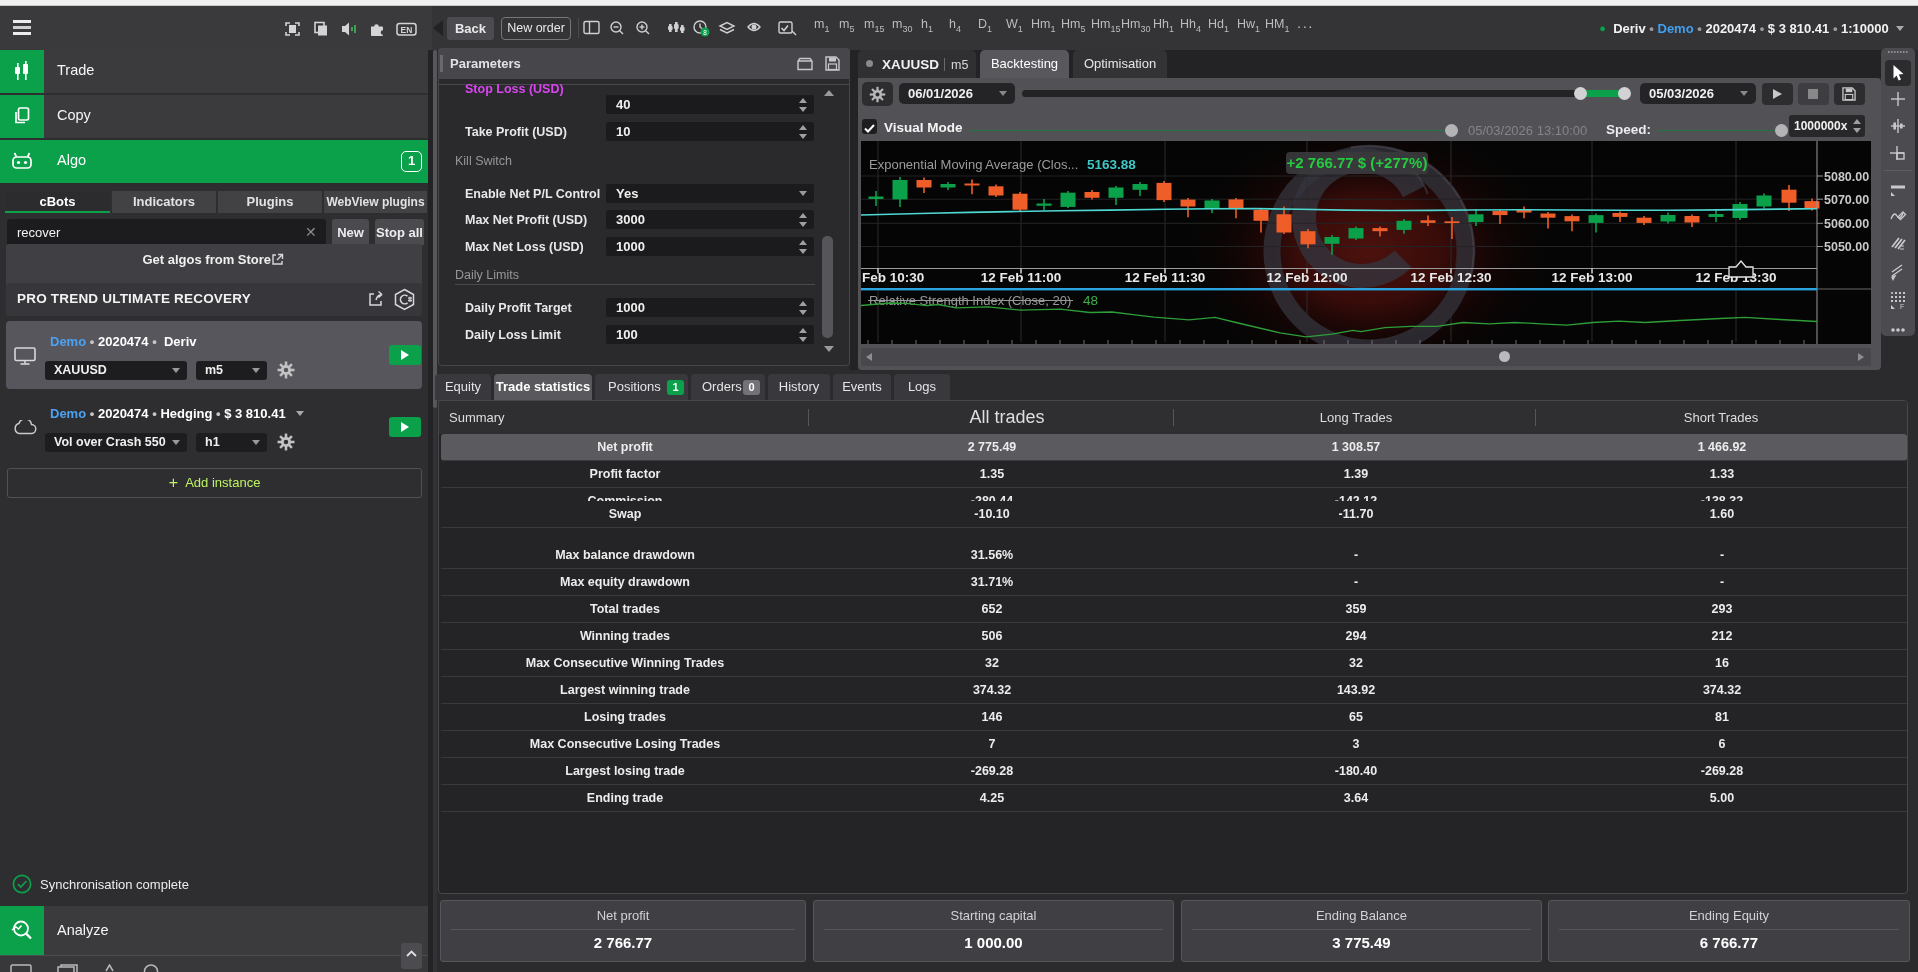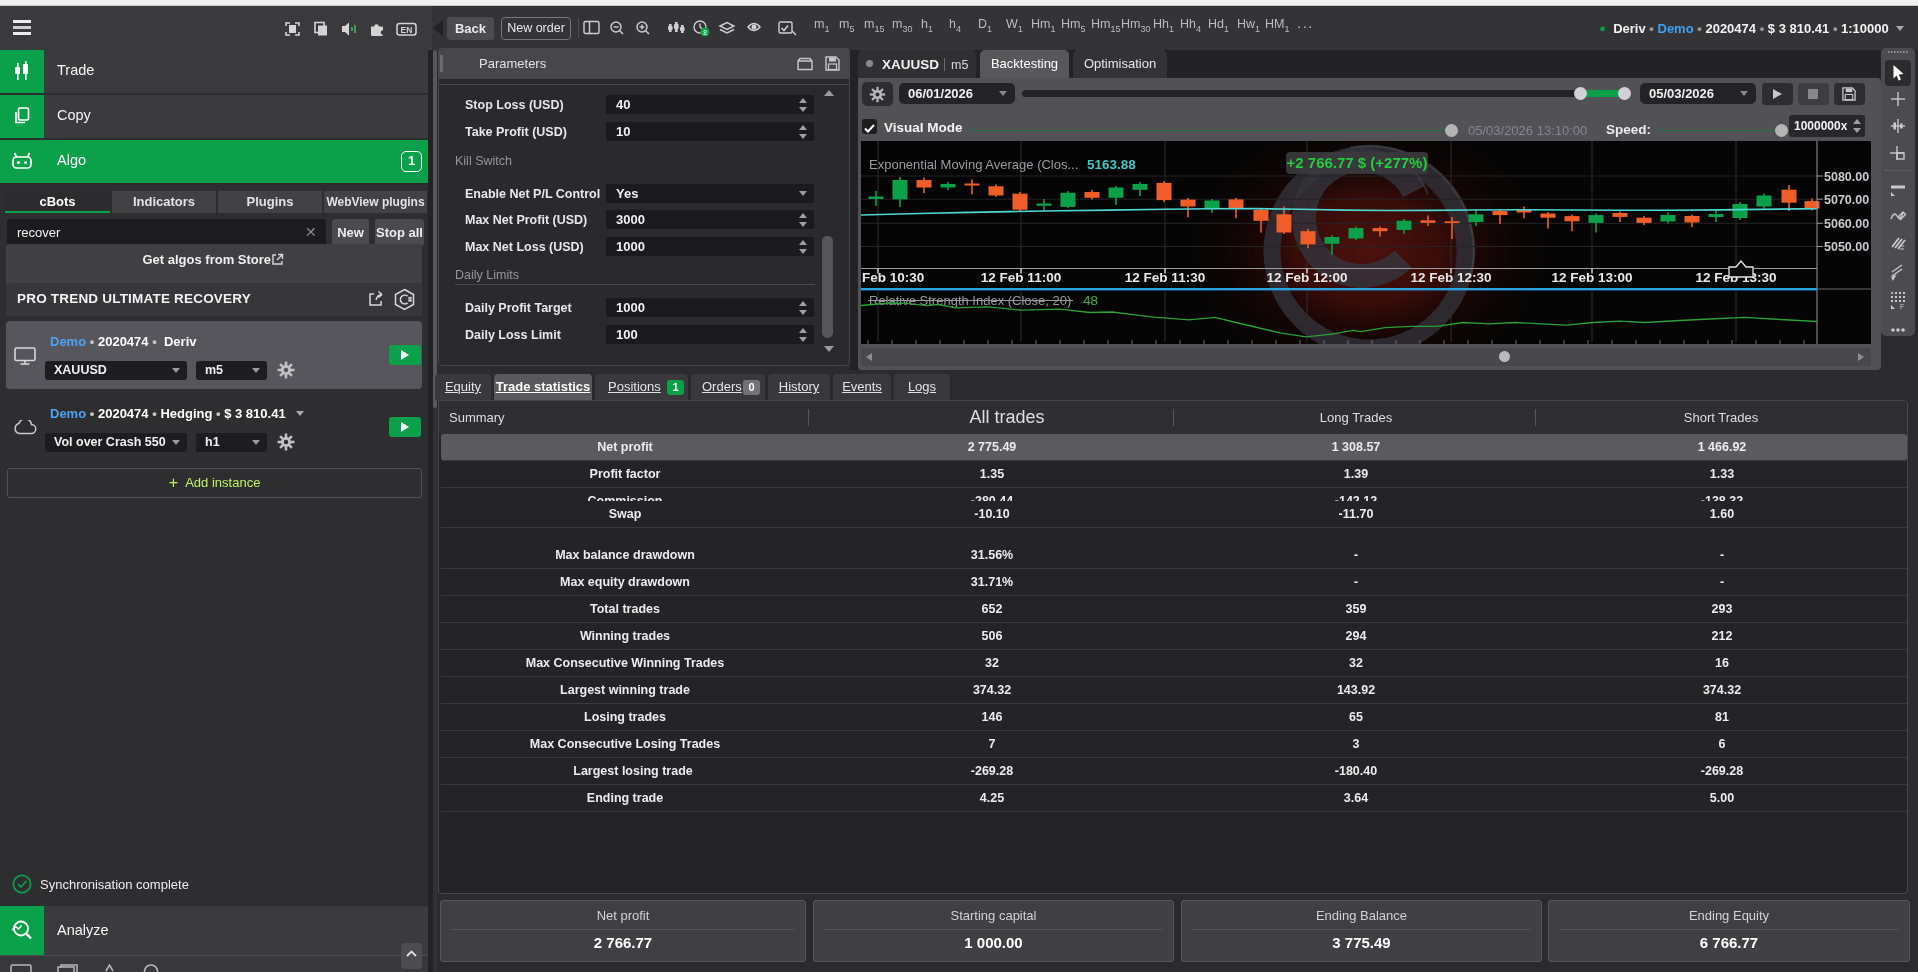--- a/index.html
+++ b/index.html
@@ -4,21 +4,21 @@
 <style>
 * { margin:0; padding:0; box-sizing:border-box; }
 html,body { width:1918px; height:972px; overflow:hidden; background:#2b2b2e; font-family:"Liberation Sans", sans-serif; }
 .ab { position:absolute; }
 .app { position:absolute; left:0; top:0; width:1918px; height:972px; }
 .ddl { background:#1d1d1f; border-radius:3px; color:#f0f0f0; font-weight:bold; font-size:12.5px; line-height:19px; padding-left:9px; position:absolute; white-space:nowrap; overflow:hidden; }
 .ddl .car { position:absolute; right:7px; top:7px; width:0; height:0; border-left:4px solid transparent; border-right:4px solid transparent; border-top:5px solid #9a9a9d; }
 .spin { position:absolute; right:6px; top:3px; width:9px; height:14px; }
 .spin:before { content:""; position:absolute; left:0; top:0; border-left:4.5px solid transparent; border-right:4.5px solid transparent; border-bottom:5px solid #a0a0a3; }
 .spin:after { content:""; position:absolute; left:0; bottom:0; border-left:4.5px solid transparent; border-right:4.5px solid transparent; border-top:5px solid #a0a0a3; }
-.tab-b { border-radius:4px 4px 0 0; text-align:center; font-size:13px; color:#e4e4e6;text-decoration:underline; }
+.tab-b { border-radius:4px 4px 0 0; text-align:center; font-size:13px; color:#e4e4e6; }
 .tcell { position:absolute; top:0; height:27px; line-height:27px; text-align:center; font-size:12.5px; font-weight:bold; color:#ececec; }
 .trow { position:absolute; left:2px; width:1466px; height:27px; border-bottom:1px solid #39393c; }
 </style>
 </head>
 <body>
 <div class="app">
 
 <div class="ab" style="left:0;top:0;width:1918px;height:6px;background:#f1f1f1;border-bottom:1px solid #c9c9c9"></div>
 
 <div class="ab" style="left:0;top:6px;width:432px;height:44px;background:#3a3a3d"></div>
@@ -261,32 +261,32 @@
 
 <div class="ab" style="left:428px;top:50px;width:5px;height:922px;background:#232325"></div>
 <div class="ab" style="left:433px;top:50px;width:4px;height:922px;background:#323235"></div>
 <div class="ab" style="left:433px;top:50px;width:4px;height:358px;background:#57575b;border-radius:2px"></div>
 
 <div class="ab" style="left:850px;top:50px;width:8px;height:320px;background:#232326"></div>
 
 <div class="ab" style="left:438px;top:48px;width:412px;height:318px;background:#2a2a2d;border:1px solid #46464a;border-radius:4px"></div>
 <div class="ab" style="left:438px;top:48px;width:412px;height:31px;background:#47474b;border-radius:4px 4px 0 0"></div>
 <div class="ab" style="left:440px;top:55px;width:3px;height:17px;background:#6a6a6e"></div>
-<div class="ab" style="left:479px;top:56px;font-size:13px;font-weight:normal;color:#e2e2e4">Parameters</div>
+<div class="ab" style="left:450px;top:56px;font-size:13px;font-weight:bold;color:#e2e2e4">Parameters</div>
 <svg class="ab" style="left:797px;top:57px" width="16" height="14" viewBox="0 0 16 14">
   <path d="M1 12.5 V4 l2 -2.5 h10 l2 2.5 v8.5 z M1 4 h14" fill="none" stroke="#c8c8cb" stroke-width="1.4"></path>
 </svg>
 <svg class="ab" style="left:825px;top:56px" width="15" height="15" viewBox="0 0 15 15">
   <path d="M1 1 h10 l3 3 v10 h-13 z" fill="none" stroke="#c8c8cb" stroke-width="1.4"></path>
   <rect x="4" y="1.5" width="7" height="4" fill="#c8c8cb"></rect>
   <rect x="3.5" y="8" width="8" height="5.5" fill="none" stroke="#c8c8cb" stroke-width="1.2"></rect>
 </svg>
 <div class="ab" style="left:439px;top:84px;width:410px;height:1px;background:#4a4a4e"></div>
 
-<div class="ab" style="left:465px;top:98px;font-size:12.5px;font-weight:bold;color:#e5e5e5">Stop Loss (USD)</div>
+<div class="ab" style="left:465px;top:82px;font-size:12.5px;font-weight:bold;color:#d946ef">Stop Loss (USD)</div>
 <div class="ab" style="left:606px;top:95px;width:208px;height:19px;background:#1b1b1d;border-radius:2px;color:#f0f0f0;font-weight:bold;font-size:13px;line-height:19px;padding-left:10px">40<span class="spin"></span></div>
 <div class="ab" style="left:465px;top:125px;font-size:12.5px;font-weight:bold;color:#e8e8ea">Take Profit (USD)</div>
 <div class="ab" style="left:606px;top:122px;width:208px;height:19px;background:#1b1b1d;border-radius:2px;color:#f0f0f0;font-weight:bold;font-size:13px;line-height:19px;padding-left:10px">10<span class="spin"></span></div>
 
 <div class="ab" style="left:455px;top:154px;font-size:12.5px;color:#96969a">Kill Switch</div>
 
 <div class="ab" style="left:465px;top:187px;font-size:12.5px;font-weight:bold;color:#e8e8ea">Enable Net P/L Control</div>
 <div class="ab" style="left:606px;top:184px;width:208px;height:19px;background:#1b1b1d;border-radius:2px;color:#f0f0f0;font-weight:bold;font-size:13px;line-height:19px;padding-left:10px">Yes<span style="position:absolute;right:7px;top:7px;width:0;height:0;border-left:4px solid transparent;border-right:4px solid transparent;border-top:5px solid #9a9a9d"></span></div>
 <div class="ab" style="left:465px;top:213px;font-size:12.5px;font-weight:bold;color:#e8e8ea">Max Net Profit (USD)</div>
 <div class="ab" style="left:606px;top:210px;width:208px;height:19px;background:#1b1b1d;border-radius:2px;color:#f0f0f0;font-weight:bold;font-size:13px;line-height:19px;padding-left:10px">3000<span class="spin"></span></div>
@@ -701,21 +701,21 @@
         <div class="tcell" style="left:734px;width:362px">65</div>
         <div class="tcell" style="left:1096px;width:370px">81</div>
       </div>
 <div class="trow" style="top:330px;background:#242427;">
         <div class="tcell" style="left:0;width:368px">Max Consecutive Losing Trades</div>
         <div class="tcell" style="left:368px;width:366px">7</div>
         <div class="tcell" style="left:734px;width:362px">3</div>
         <div class="tcell" style="left:1096px;width:370px">6</div>
       </div>
 <div class="trow" style="top:357px;background:#242427;">
-        <div class="tcell" style="left:8px;width:368px">Largest losing trade</div>
+        <div class="tcell" style="left:0;width:368px">Largest losing trade</div>
         <div class="tcell" style="left:368px;width:366px">-269.28</div>
         <div class="tcell" style="left:734px;width:362px">-180.40</div>
         <div class="tcell" style="left:1096px;width:370px">-269.28</div>
       </div>
 <div class="trow" style="top:384px;background:#242427;">
         <div class="tcell" style="left:0;width:368px">Ending trade</div>
         <div class="tcell" style="left:368px;width:366px">4.25</div>
         <div class="tcell" style="left:734px;width:362px">3.64</div>
         <div class="tcell" style="left:1096px;width:370px">5.00</div>
       </div>

